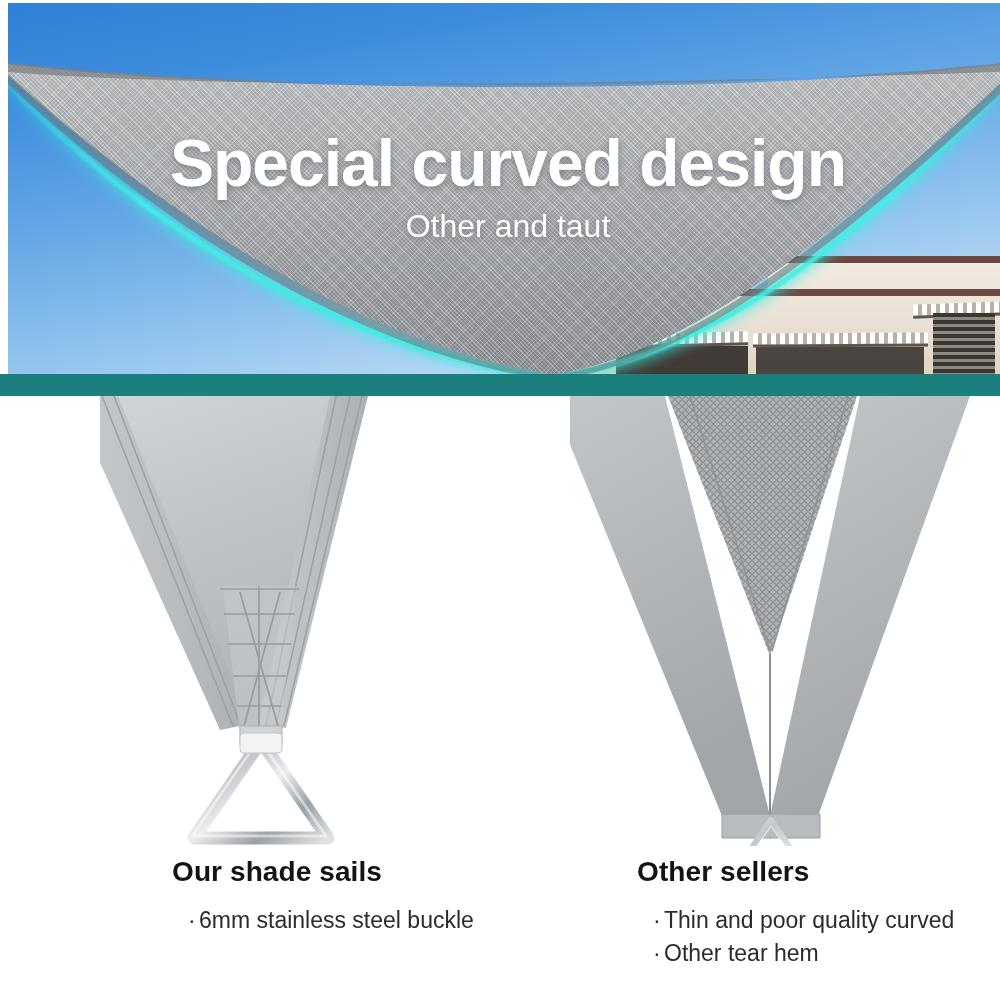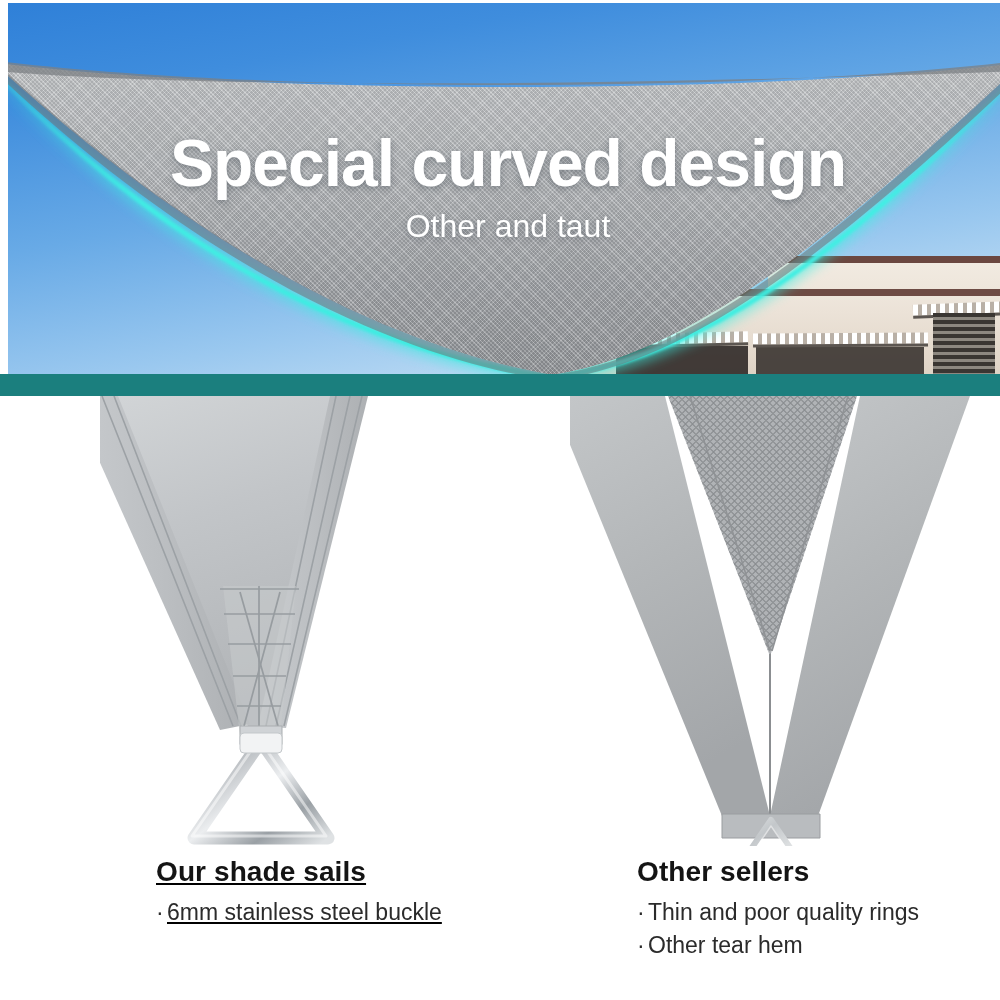--- a/index.html
+++ b/index.html
@@ -88,26 +88,26 @@
   .divider{position:absolute;left:0;top:374px;width:1000px;height:22px;background:#1b7f7e;}
 
   
   .compare{position:absolute;left:0;top:396px;width:1000px;height:604px;background:#ffffff;}
   .sail-art{position:absolute;top:0;width:460px;height:450px;}
   .left-art{left:100px;}
   .right-art{left:570px;}
 
   
   .cap{position:absolute;top:856px;width:420px;}
-  .cap-left{left:156px;text-decoration:underline;}
+  .cap-left{left:172px;}
   .cap-right{left:637px;}
   .cap h3{
     margin:0 0 8px 0;font-size:28px;font-weight:700;color:#141414;letter-spacing:.1px;
   }
-  .cap ul{margin:0;padding:0;list-style:none;}
+  .cap ul{margin:16px;padding:0;list-style:none;}
   .cap li{
     font-size:23px;color:#2b2b2b;line-height:1.42;font-weight:400;white-space:nowrap;
   }
   .bullet{display:inline-block;width:11px;color:#2b2b2b;}
 </style>
 </head>
 <body>
 
 <div class="page">
 
@@ -269,18 +269,18 @@
   <div class="cap cap-left">
     <h3>Our shade sails</h3>
     <ul>
       <li><span class="bullet">·</span><span>6mm stainless steel buckle</span></li>
     </ul>
   </div>
 
   <div class="cap cap-right">
     <h3>Other sellers</h3>
     <ul>
-      <li><span class="bullet">·</span><span>Thin and poor quality rings</span></li>
+      <li><span class="bullet">·</span><span>Thin and poor quality curved</span></li>
       <li><span class="bullet">·</span><span>Other tear hem</span></li>
     </ul>
   </div>
 
 </div>
 
 </body></html>

